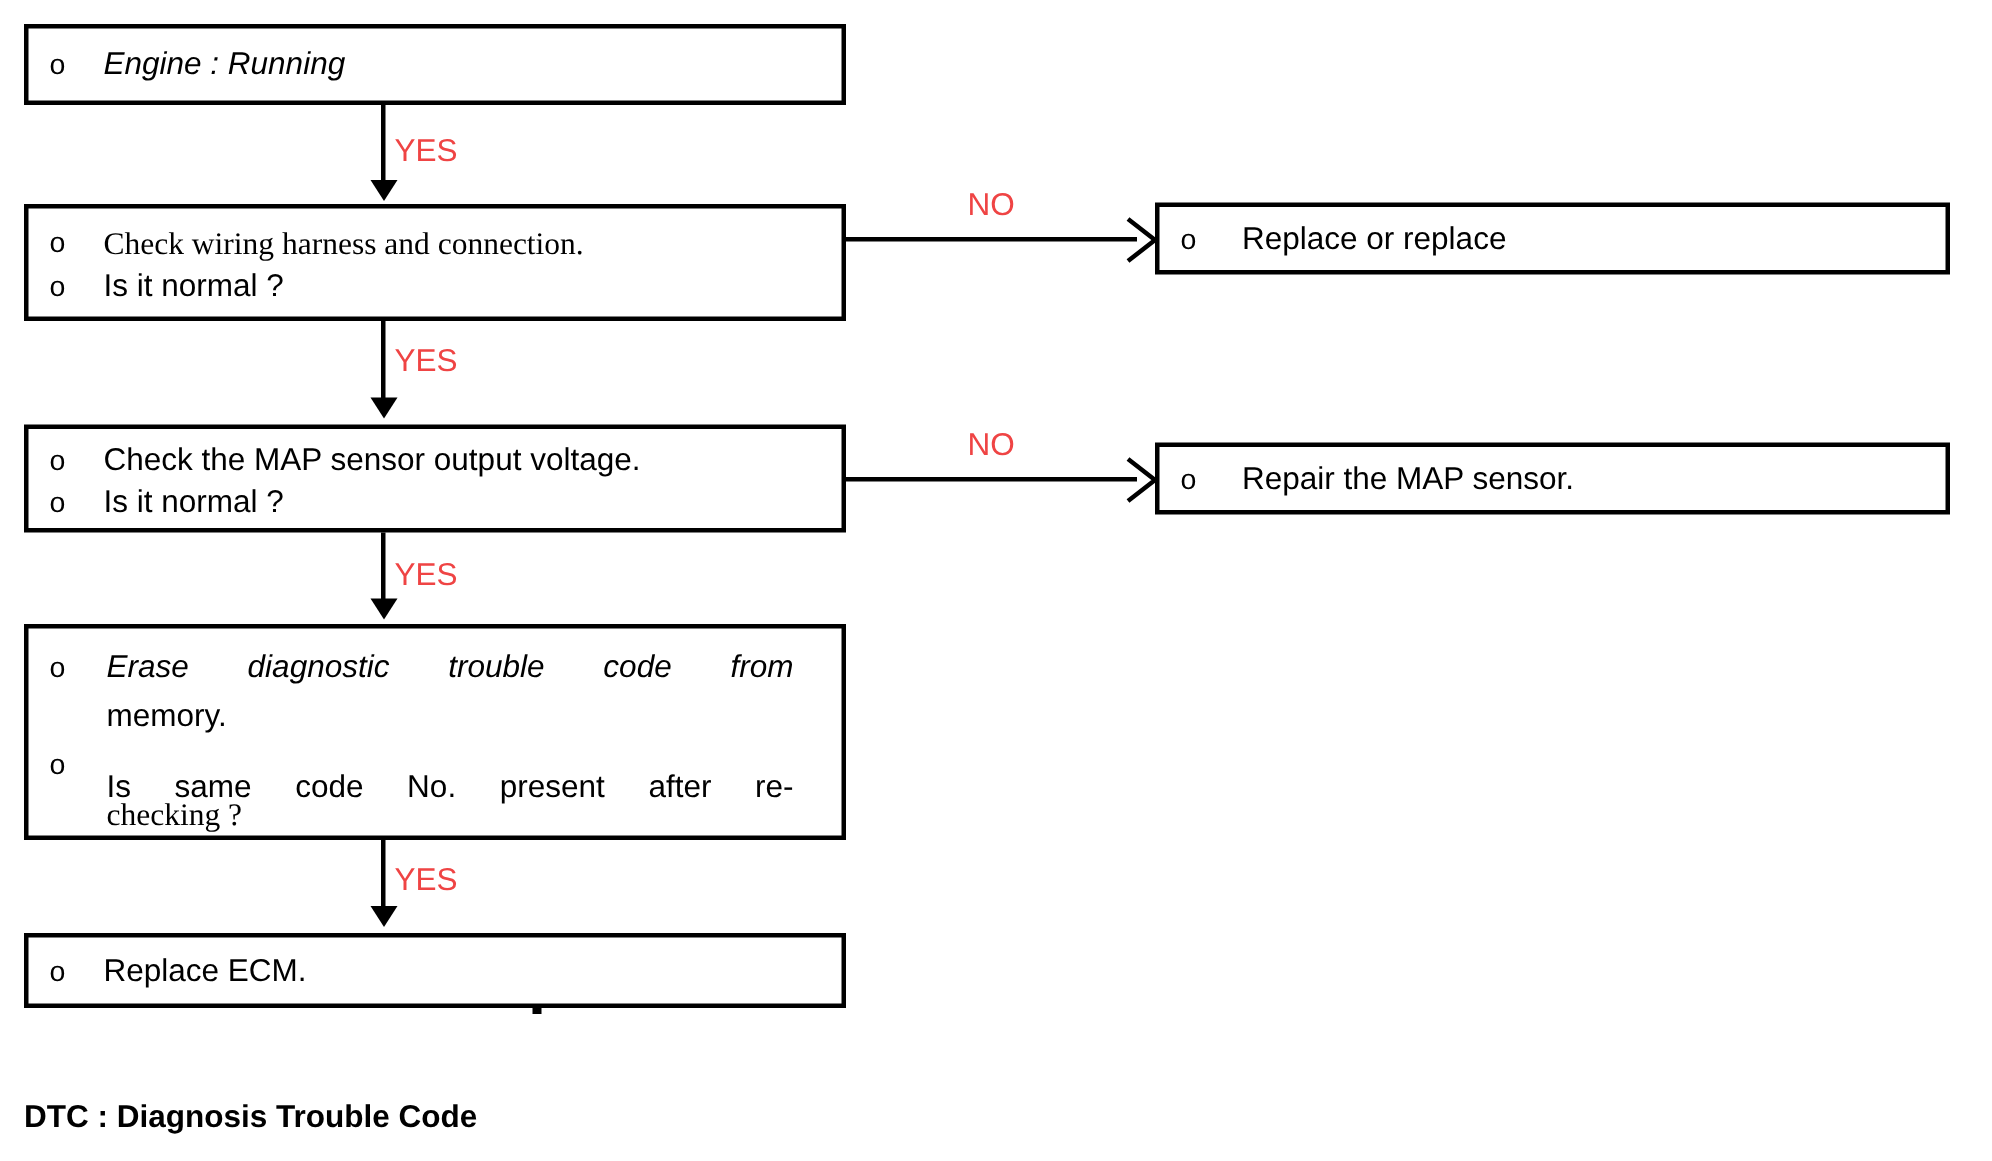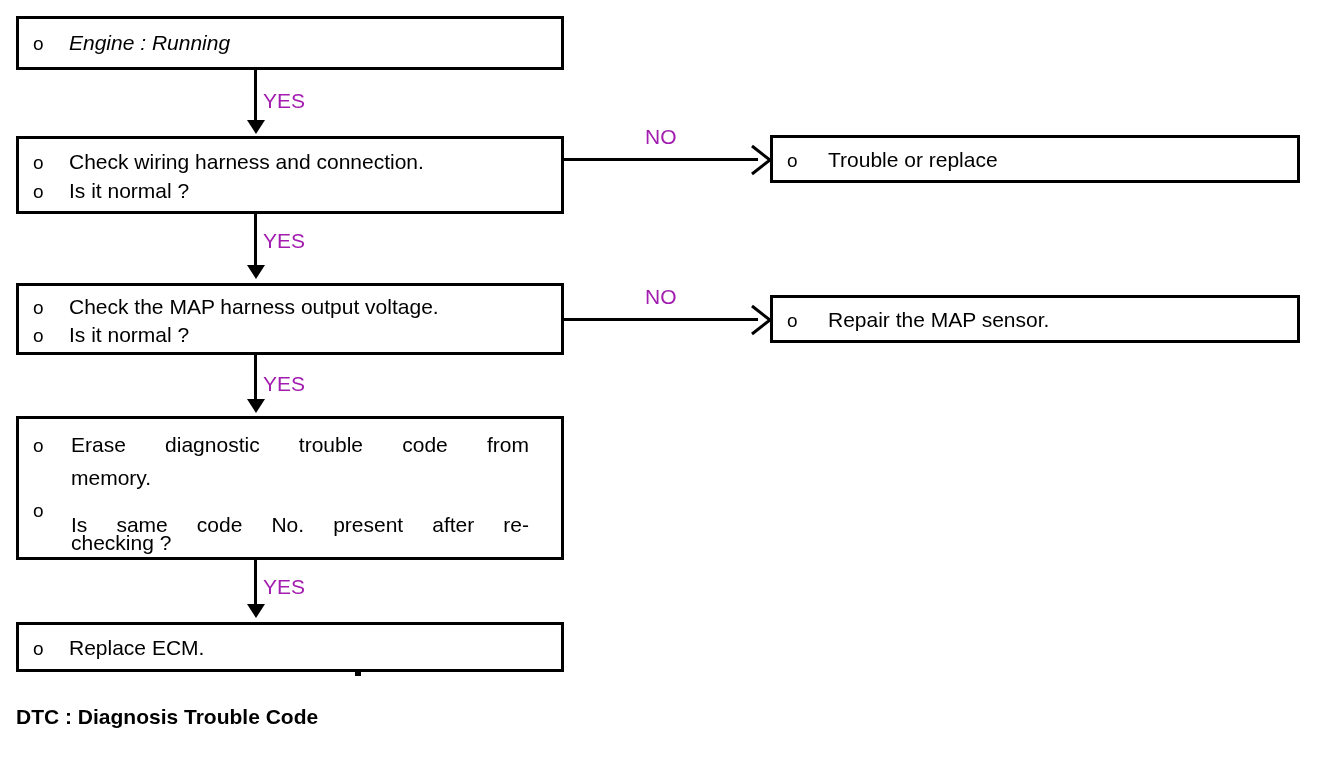--- a/index.html
+++ b/index.html
@@ -82,25 +82,25 @@
   }
   
   .chev-down, .chev-right {
     position: absolute;
   }
   .edge-label {
     position: absolute;
     font-size: 21px;
     line-height: 22px;
     white-space: pre;
-    color: #a21caf;
-  }
-
-  
-  #legend { position: absolute; left: 16px; top: 702px; }
+    color: #ef4444;
+  }
+
+  
+  #legend { position: absolute; left: 16px; top: 730px; }
   #legend .lg {
     font-size: 21px;
     line-height: 29px;
     white-space: pre;
     color: #000;
     font-weight: bold;
   }
 
   .dot-artifact {
     position: absolute;
@@ -121,47 +121,47 @@
     </div>
   </div>
 
   <div class="vline" style="left:254px; top:70px; height:54px;"></div>
   <div class="arrow-down" style="left:247px; top:120px;"></div>
   <div class="edge-label" style="left:263px; top:90px;">YES</div>
 
   <div class="node" id="node-check-wiring">
     <div class="ibox">
       <span class="bul" style="left:14px; top:11px;">o</span>
-      <span class="line" style="left:50px; top:10px;">Check wiring harness and connection.</span>
+      <span class="line" style="left:50px; top:10px;font-family:Liberation Serif, serif;">Check wiring harness and connection.</span>
       <span class="bul" style="left:14px; top:40px;">o</span>
       <span class="line" style="left:50px; top:39px;">Is it normal ?</span>
     </div>
   </div>
 
   <div class="hline" style="left:564px; top:158px; width:194px;"></div>
   <svg class="chev-right" style="left:748px; top:144px;" width="26" height="32" viewBox="0 0 26 32">
     <polyline points="4,2 22,16 4,30" fill="none" stroke="#000" stroke-width="3"></polyline>
   </svg>
   <div class="edge-label" style="left:645px; top:126px;">NO</div>
 
   <div class="node" id="node-repair-replace">
     <div class="ibox">
       <span class="bul" style="left:14px; top:10px;">o</span>
-      <span class="line" style="left:55px; top:9px;">Trouble or replace</span>
+      <span class="line" style="left:55px; top:9px;">Replace or replace</span>
     </div>
   </div>
 
   <div class="vline" style="left:254px; top:214px; height:55px;"></div>
   <div class="arrow-down" style="left:247px; top:265px;"></div>
   <div class="edge-label" style="left:263px; top:230px;">YES</div>
 
   <div class="node" id="node-check-map">
     <div class="ibox">
       <span class="bul" style="left:14px; top:9px;">o</span>
-      <span class="line" style="left:50px; top:8px;">Check the MAP harness output voltage.</span>
+      <span class="line" style="left:50px; top:8px;">Check the MAP sensor output voltage.</span>
       <span class="bul" style="left:14px; top:37px;">o</span>
       <span class="line" style="left:50px; top:36px;">Is it normal ?</span>
     </div>
   </div>
 
   <div class="hline" style="left:564px; top:318px; width:194px;"></div>
   <svg class="chev-right" style="left:748px; top:304px;" width="26" height="32" viewBox="0 0 26 32">
     <polyline points="4,2 22,16 4,30" fill="none" stroke="#000" stroke-width="3"></polyline>
   </svg>
   <div class="edge-label" style="left:645px; top:286px;">NO</div>
@@ -173,25 +173,25 @@
     </div>
   </div>
 
   <div class="vline" style="left:254px; top:355px; height:48px;"></div>
   <div class="arrow-down" style="left:247px; top:399px;"></div>
   <div class="edge-label" style="left:263px; top:373px;">YES</div>
 
   <div class="node" id="node-erase-dtc">
     <div class="ibox">
       <span class="bul" style="left:14px; top:14px;">o</span>
-      <span class="jline" style="left:52px; top:13px; width:458px;">Erase  diagnostic  trouble  code  from</span>
+      <span class="jline" style="left:52px; top:13px; width:458px;font-style:italic;">Erase  diagnostic  trouble  code  from</span>
       <span class="jlast" style="left:52px; top:46px;">memory.</span>
       <span class="bul" style="left:14px; top:79px;">o</span>
       <span class="jline" style="left:52px; top:78px; width:458px;margin-top:15px;">Is  same  code  No.  present  after  re-</span>
-      <span class="jlast" style="left:52px; top:111px;">checking ?</span>
+      <span class="jlast" style="left:52px; top:111px;font-family:Liberation Serif, serif;">checking ?</span>
     </div>
   </div>
 
   <div class="vline" style="left:254px; top:560px; height:48px;"></div>
   <div class="arrow-down" style="left:247px; top:604px;"></div>
   <div class="edge-label" style="left:263px; top:576px;">YES</div>
 
   <div class="node" id="node-replace-ecm">
     <div class="ibox">
       <span class="bul" style="left:14px; top:11px;">o</span>

